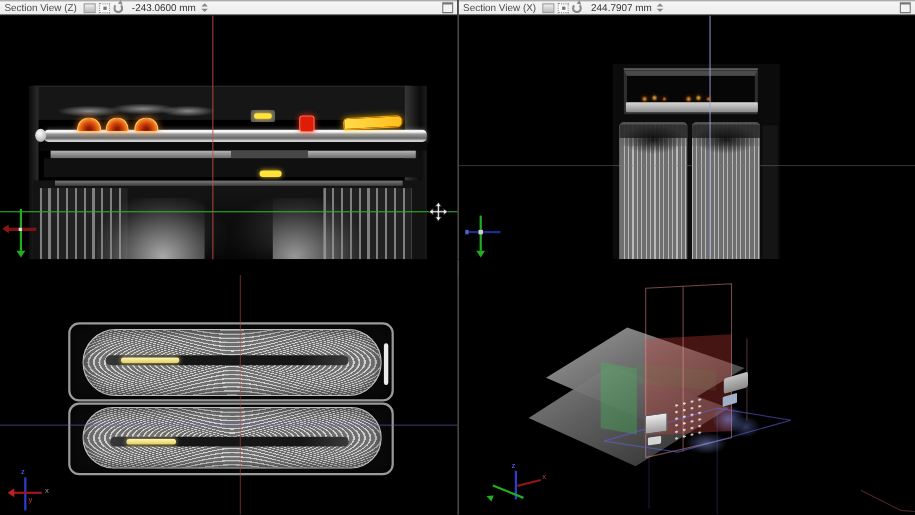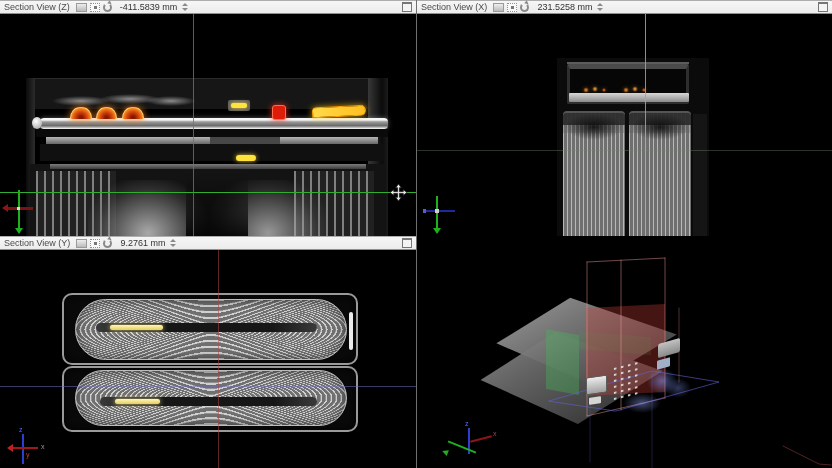--- a/index.html
+++ b/index.html
@@ -111,21 +111,21 @@
 <body>
 
 <div class="app">
 
   <div class="quad">
     <div class="titlebar">
       <span class="vtitle">Section View (Z)</span>
       <span class="tb-ico ico-snapshot"></span>
       <span class="tb-ico ico-reset"></span>
       <span class="tb-ico ico-sync"></span>
-      <span class="vvalue">-411.5839 mm</span>
+      <span class="vvalue">-243.0600 mm</span>
       <span class="spin"></span>
       <span class="maxbtn"></span>
     </div>
     <div class="content">
       <div class="ab sz-case-upper"></div>
       <div class="ab sz-wall-l"></div>
       <div class="ab sz-wall-r"></div>
       <div class="ab sz-sparkle" style="left:52px;top:82px;width:58px;"></div>
       <div class="ab sz-sparkle" style="left:100px;top:80px;width:60px;"></div>
       <div class="ab sz-sparkle" style="left:146px;top:82px;width:50px;"></div>
@@ -167,21 +167,21 @@
       </div>
     </div>
   </div>
 
   <div class="quad rightcol">
     <div class="titlebar">
       <span class="vtitle">Section View (X)</span>
       <span class="tb-ico ico-snapshot"></span>
       <span class="tb-ico ico-reset"></span>
       <span class="tb-ico ico-sync"></span>
-      <span class="vvalue">231.5258 mm</span>
+      <span class="vvalue">244.7907 mm</span>
       <span class="spin"></span>
       <span class="maxbtn"></span>
     </div>
     <div class="content">
       <div class="ab sx-sil"></div>
       <div class="ab sx-frame-hl"></div>
       <div class="ab sx-frame"></div>
       <div class="ab sx-strip"></div>
       <div class="ab sx-oblob" style="left:163px;"></div>
       <div class="ab sx-oblob" style="left:203px;"></div>
@@ -195,29 +195,20 @@
         <div class="seg" style="left:13px;top:0;width:2px;height:32px;background:#1faf1f;"></div>
         <div class="tri" style="left:10px;top:32px;border-left:4px solid transparent;border-right:4px solid transparent;border-top:6px solid #1faf1f;"></div>
         <div class="seg" style="left:0;top:14px;width:32px;height:2px;background:#1d2a9a;"></div>
         <div class="seg" style="left:0;top:13px;width:3px;height:4px;background:#5560c0;"></div>
         <div class="seg" style="left:12px;top:13px;width:4px;height:4px;background:#cfcfcf;"></div>
       </div>
     </div>
   </div>
 
   <div class="quad">
-    <div class="titlebar">
-      <span class="vtitle">Section View (Y)</span>
-      <span class="tb-ico ico-snapshot"></span>
-      <span class="tb-ico ico-reset"></span>
-      <span class="tb-ico ico-sync"></span>
-      <span class="vvalue">9.2761 mm</span>
-      <span class="spin"></span>
-      <span class="maxbtn"></span>
-    </div>
     <div class="content">
       <div class="ab sy-case" style="top:43px;height:72px;"></div>
       <div class="ab sy-case" style="top:116px;height:66px;"></div>
       <div class="ab sy-roll" style="top:49px;height:61px;"></div>
       <div class="ab sy-roll" style="top:120px;height:56px;"></div>
       <div class="ab sy-core" style="left:96px;top:73px;width:221px;height:9px;"></div>
       <div class="ab sy-tab" style="left:110px;top:75px;width:53px;height:5px;"></div>
       <div class="ab sy-tick"></div>
       <div class="ab sy-core" style="left:100px;top:147px;width:217px;height:9px;"></div>
       <div class="ab sy-tab" style="left:115px;top:149px;width:45px;height:5px;"></div>

